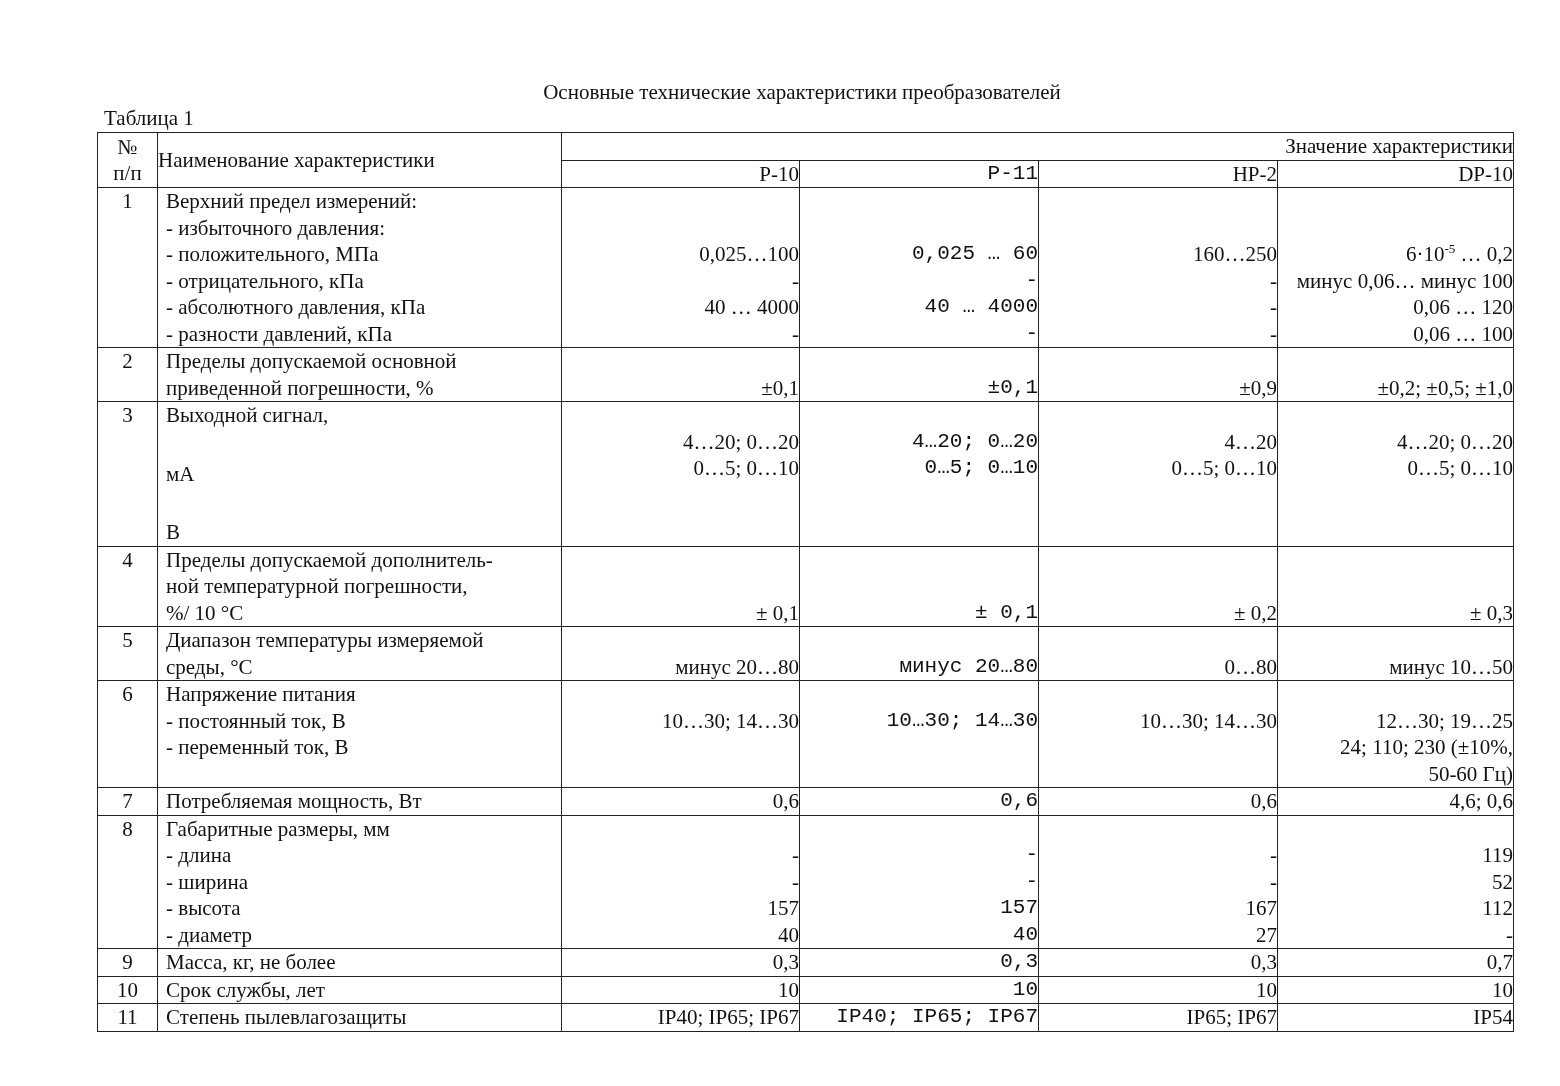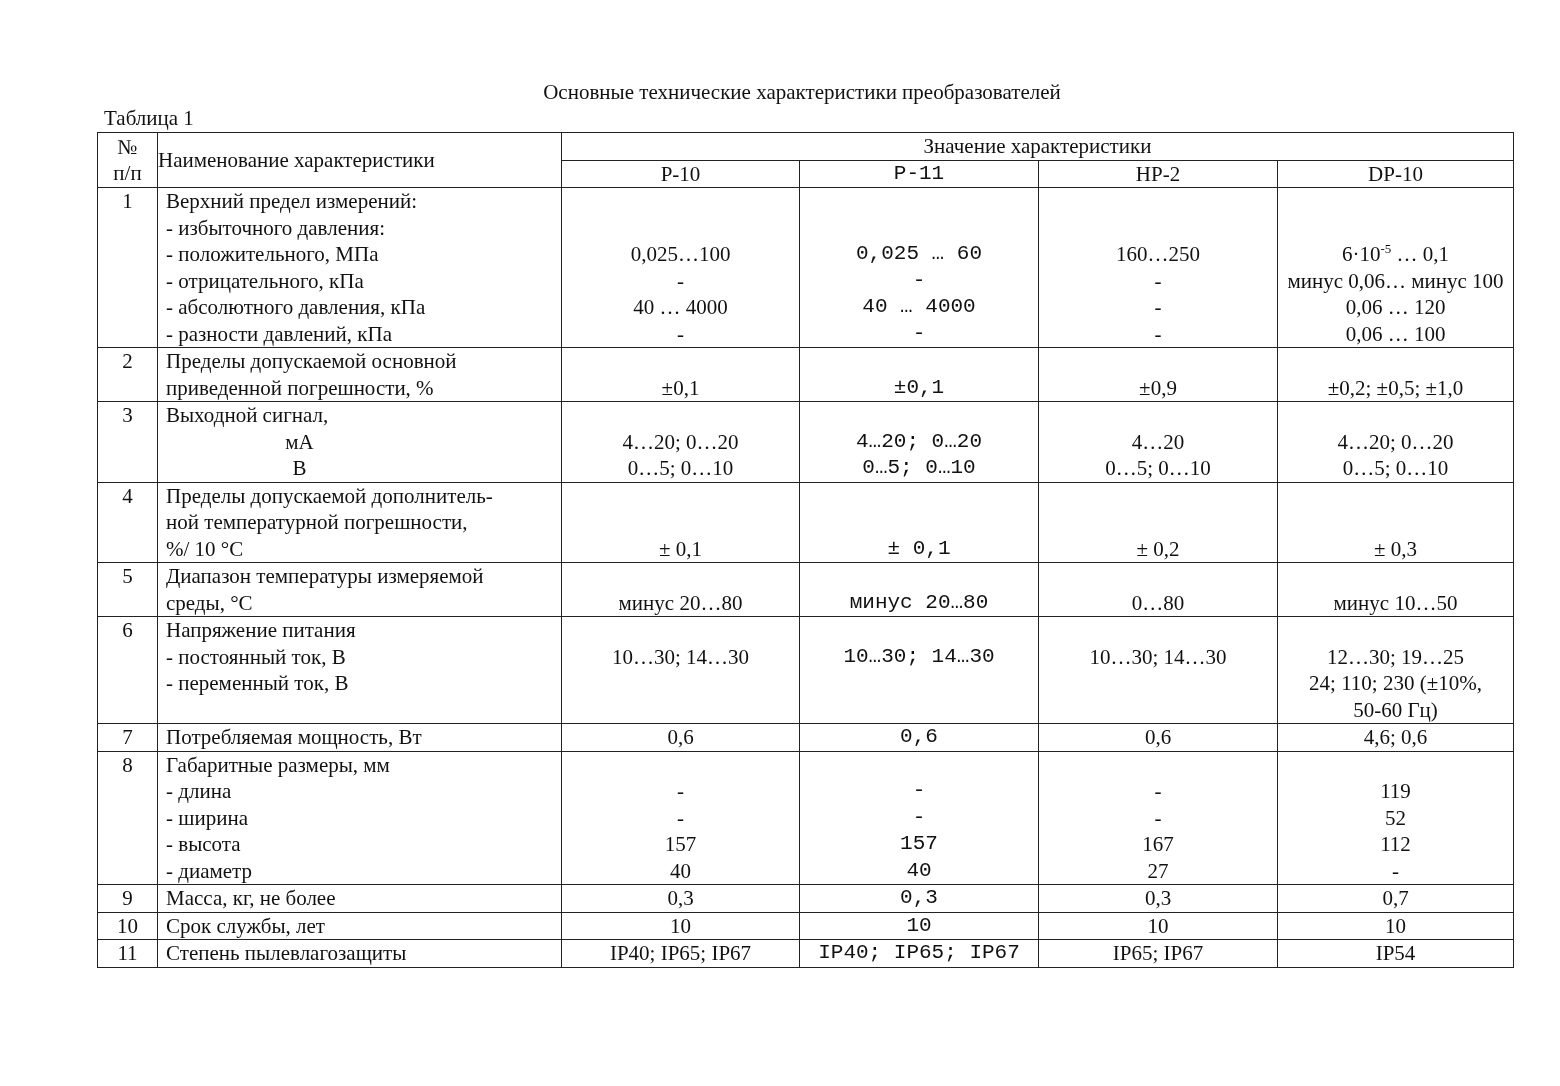--- a/index.html
+++ b/index.html
@@ -6,25 +6,25 @@
   body { width:1560px; height:1086px; position:relative; overflow:hidden;
          font-family:"Liberation Serif", "DejaVu Serif", serif; color:#111; }
   .title { position:absolute; top:80px; left:0; width:1604px; text-align:center;
            font-size:21px; }
   .table-label { position:absolute; top:106px; left:104px; font-size:21px;text-align:right; }
   table { position:absolute; top:132px; left:97px; border-collapse:collapse;
           font-size:21px; line-height:26.5px; }
   td { border:1.5px solid #222; padding:0; vertical-align:top; }
   .c-num { width:59px; text-align:center; }
   .c-name { width:395px; padding-left:8px; text-align:left; }
-  .c-val { text-align:center; }
+  .c-val { text-align:right; }
   .w1 { width:237px; } .w2 { width:238px;font-family:Liberation Mono, monospace; } .w3 { width:238px; } .w4 { width:235px; }
   .hdr td { vertical-align:middle; }
   .line { display:block; white-space:nowrap; height:26.5px; }
-  .right { text-align:center; padding-right:128px; }
+  .right { text-align:left; padding-right:128px;margin-top:32px; }
   sup { font-size:13px; line-height:0; }
 </style>
 </head>
 <body>
 
 <div class="title">Основные технические характеристики преобразователей</div>
 <div class="table-label">Таблица 1</div>
 
 <table>
   <tbody id="tbody">
@@ -72,21 +72,21 @@
           <span class="line"></span>
           <span class="line"></span>
           <span class="line">160…250</span>
           <span class="line">-</span>
           <span class="line">-</span>
           <span class="line">-</span>
         </td>
         <td class="c-val w4">
           <span class="line"></span>
           <span class="line"></span>
-          <span class="line"><span>6·10</span><sup>-5</sup><span> … 0,1</span></span>
+          <span class="line"><span>6·10</span><sup>-5</sup><span> … 0,2</span></span>
           <span class="line">минус 0,06… минус 100</span>
           <span class="line">0,06 … 120</span>
           <span class="line">0,06 … 100</span>
         </td>
       </tr>
       <tr>
         <td class="c-num">2</td>
         <td class="c-name">
           <span class="line">Пределы допускаемой основной</span>
           <span class="line">приведенной погрешности, %</span>

